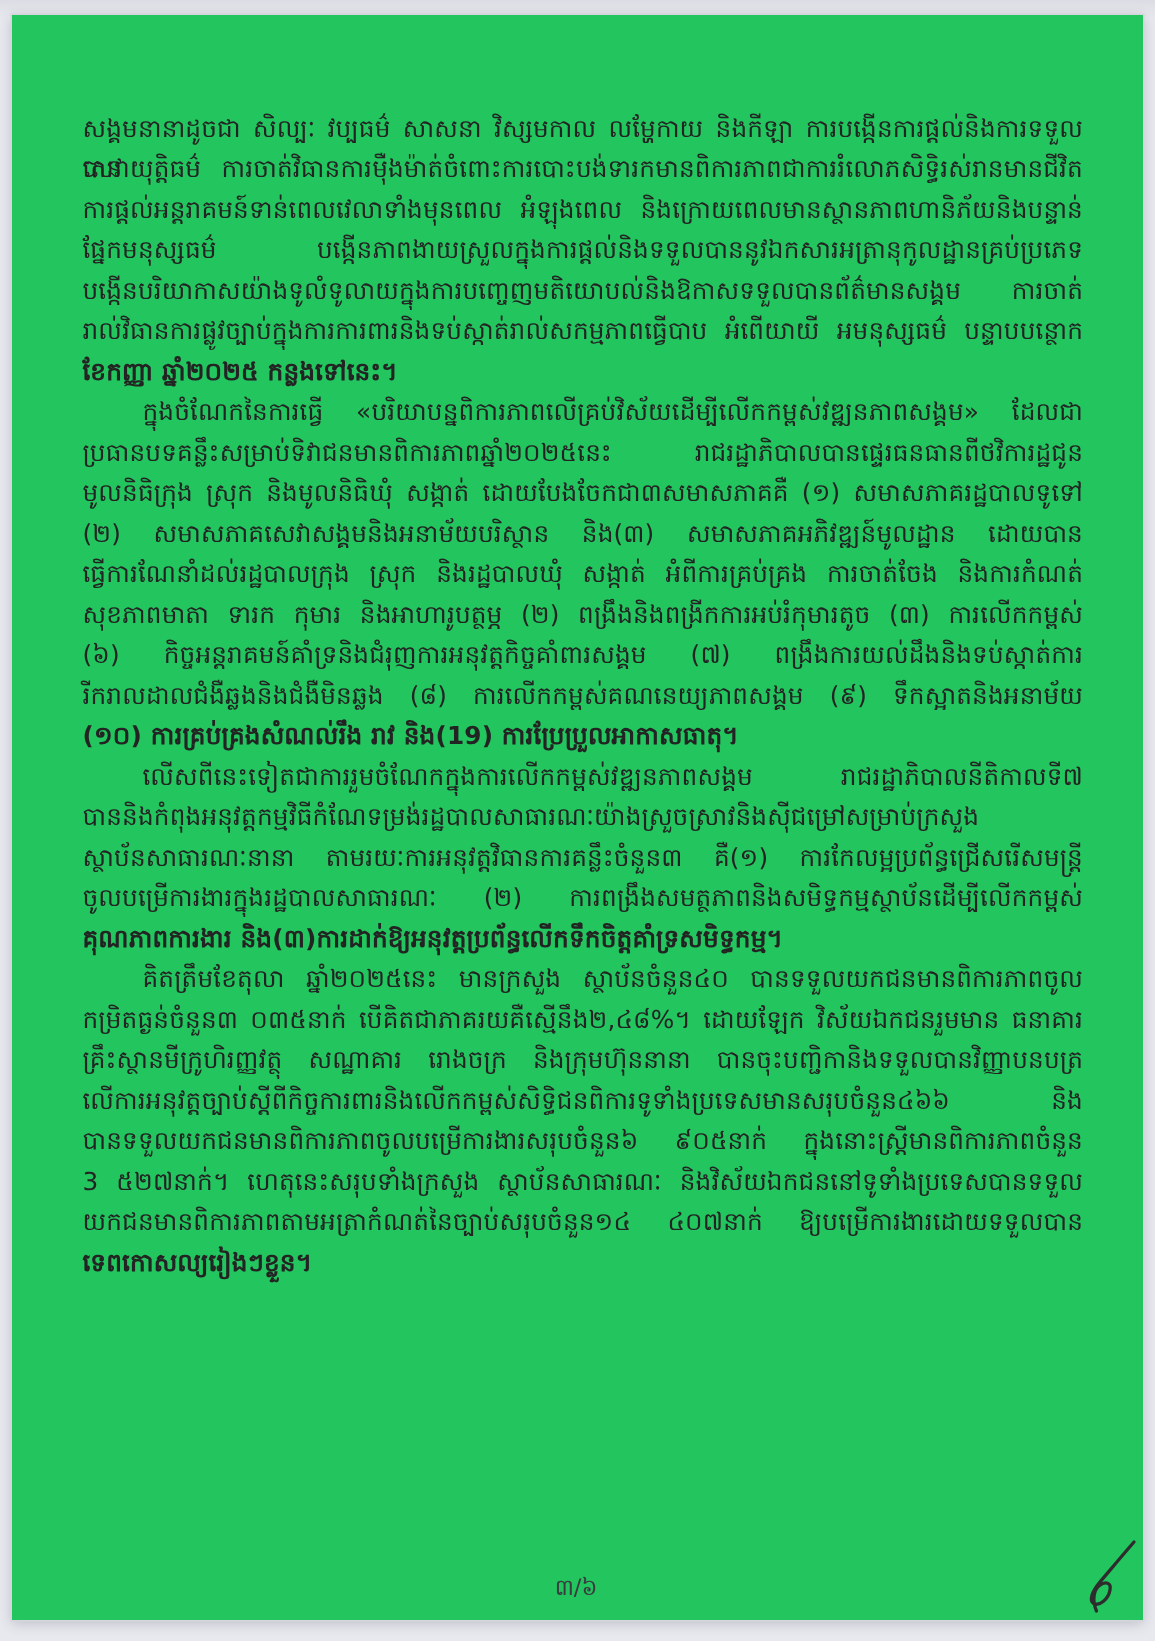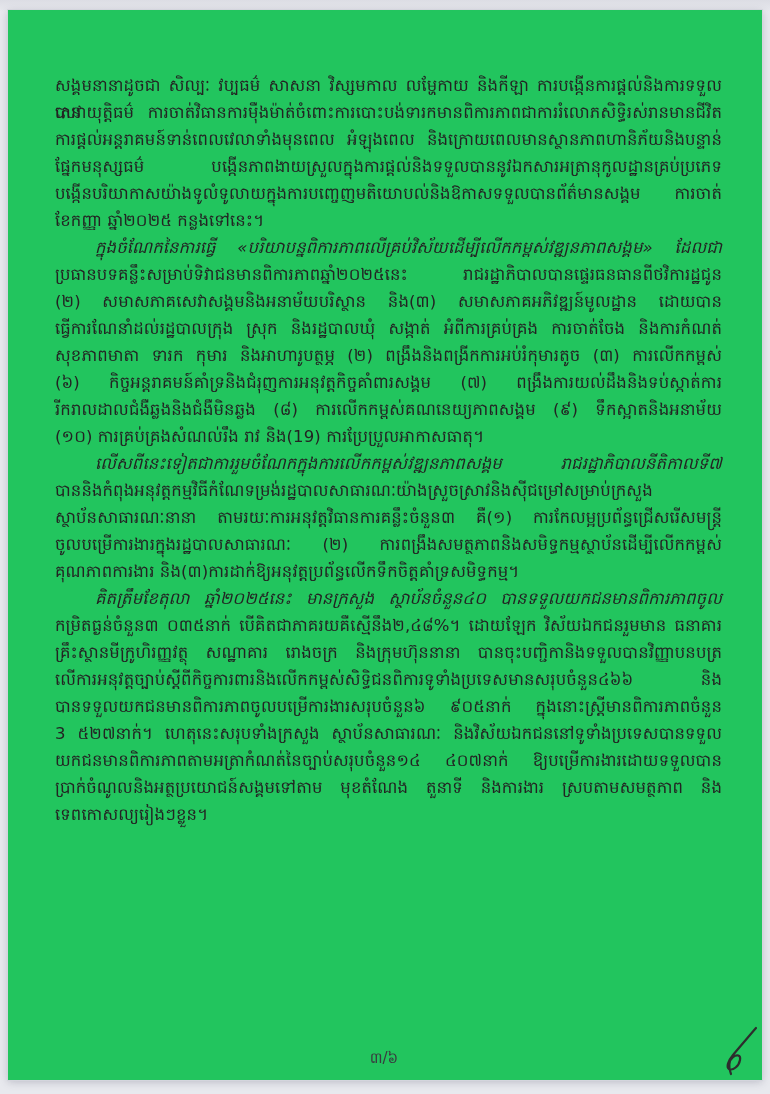--- a/index.html
+++ b/index.html
@@ -27,24 +27,24 @@
   .para{margin:0;}
   .line{
     text-align:justify;
     text-align-last:justify;
     white-space:normal;
     height:27px;overflow:visible;
   }
   .line.last{
     text-align:center;
     text-align-last:left;
+    font-weight:bold;
   }
   .line.indent{
     padding-left:40px;
-    font-style:italic;
   }
   .page-number{
     position:absolute;left:0;right:2px;bottom:10px;
     text-align:center;font-size:15px;color:#3a3a3f;
     font-weight:500;
   }
   .signature{
     position:absolute;right:3px;bottom:4px;width:40px;height:52px;
   }
   .signature svg{width:100%;height:100%;}
@@ -56,25 +56,27 @@
 
 <div class="page">
 
   <div class="text-block">
       <div class="para">
         <div class="line">សង្គមនានាដូចជា សិល្បៈ វប្បធម៌ សាសនា វិស្សមកាល លម្ហែកាយ និងកីឡា ការបង្កើនការផ្តល់និងការទទួលបាន</div>
         <div class="line">សេវាយុត្តិធម៌ ការចាត់វិធានការម៉ឺងម៉ាត់ចំពោះការបោះបង់ទារកមានពិការភាពជាការរំលោភសិទ្ធិរស់រានមានជីវិត</div>
         <div class="line">ការផ្តល់អន្តរាគមន៍ទាន់ពេលវេលាទាំងមុនពេល អំឡុងពេល និងក្រោយពេលមានស្ថានភាពហានិភ័យនិងបន្ទាន់</div>
         <div class="line">ផ្នែកមនុស្សធម៌ បង្កើនភាពងាយស្រួលក្នុងការផ្តល់និងទទួលបាននូវឯកសារអត្រានុកូលដ្ឋានគ្រប់ប្រភេទ</div>
         <div class="line">បង្កើនបរិយាកាសយ៉ាងទូលំទូលាយក្នុងការបញ្ចេញមតិយោបល់និងឱកាសទទួលបានព័ត៌មានសង្គម ការចាត់</div>
+        <div class="line">រាល់វិធានការផ្លូវច្បាប់ក្នុងការការពារនិងទប់ស្កាត់រាល់សកម្មភាពធ្វើបាប អំពើយាយី អមនុស្សធម៌ បន្ទាបបន្ថោក</div>
         <div class="line last">ខែកញ្ញា ឆ្នាំ២០២៥ កន្លងទៅនេះ។</div>
       </div>
       <div class="para">
         <div class="line indent">ក្នុងចំណែកនៃការធ្វើ «បរិយាបន្នពិការភាពលើគ្រប់វិស័យដើម្បីលើកកម្ពស់វឌ្ឍនភាពសង្គម» ដែលជា</div>
         <div class="line">ប្រធានបទគន្លឹះសម្រាប់ទិវាជនមានពិការភាពឆ្នាំ២០២៥នេះ រាជរដ្ឋាភិបាលបានផ្ទេរធនធានពីថវិការដ្ឋជូន</div>
+        <div class="line">មូលនិធិក្រុង ស្រុក និងមូលនិធិឃុំ សង្កាត់ ដោយបែងចែកជា៣សមាសភាគគឺ (១) សមាសភាគរដ្ឋបាលទូទៅ</div>
         <div class="line">(២) សមាសភាគសេវាសង្គមនិងអនាម័យបរិស្ថាន និង(៣) សមាសភាគអភិវឌ្ឍន៍មូលដ្ឋាន ដោយបាន</div>
         <div class="line">ធ្វើការណែនាំដល់រដ្ឋបាលក្រុង ស្រុក និងរដ្ឋបាលឃុំ សង្កាត់ អំពីការគ្រប់គ្រង ការចាត់ចែង និងការកំណត់</div>
         <div class="line">សុខភាពមាតា ទារក កុមារ និងអាហារូបត្ថម្ភ (២) ពង្រឹងនិងពង្រីកការអប់រំកុមារតូច (៣) ការលើកកម្ពស់</div>
         <div class="line">(៦) កិច្ចអន្តរាគមន៍គាំទ្រនិងជំរុញការអនុវត្តកិច្ចគាំពារសង្គម (៧) ពង្រឹងការយល់ដឹងនិងទប់ស្កាត់ការ</div>
         <div class="line">រីករាលដាលជំងឺឆ្លងនិងជំងឺមិនឆ្លង (៨) ការលើកកម្ពស់គណនេយ្យភាពសង្គម (៩) ទឹកស្អាតនិងអនាម័យ</div>
         <div class="line last">(១០) ការគ្រប់គ្រងសំណល់រឹង រាវ និង(19) ការប្រែប្រួលអាកាសធាតុ។</div>
       </div>
       <div class="para">
         <div class="line indent">លើសពីនេះទៀតជាការរួមចំណែកក្នុងការលើកកម្ពស់វឌ្ឍនភាពសង្គម រាជរដ្ឋាភិបាលនីតិកាលទី៧</div>
         <div class="line">បាននិងកំពុងអនុវត្តកម្មវិធីកំណែទម្រង់រដ្ឋបាលសាធារណៈយ៉ាងស្រួចស្រាវនិងស៊ីជម្រៅសម្រាប់ក្រសួង</div>
@@ -83,21 +85,20 @@
         <div class="line last">គុណភាពការងារ និង(៣)ការដាក់ឱ្យអនុវត្តប្រព័ន្ធលើកទឹកចិត្តគាំទ្រសមិទ្ធកម្ម។</div>
       </div>
       <div class="para">
         <div class="line indent">គិតត្រឹមខែតុលា ឆ្នាំ២០២៥នេះ មានក្រសួង ស្ថាប័នចំនួន៤០ បានទទួលយកជនមានពិការភាពចូល</div>
         <div class="line">កម្រិតធ្ងន់ចំនួន៣ ០៣៥នាក់ បើគិតជាភាគរយគឺស្មើនឹង២,៤៨%។ ដោយឡែក វិស័យឯកជនរួមមាន ធនាគារ</div>
         <div class="line">គ្រឹះស្ថានមីក្រូហិរញ្ញវត្ថុ សណ្ឋាគារ រោងចក្រ និងក្រុមហ៊ុននានា បានចុះបញ្ជិកានិងទទួលបានវិញ្ញាបនបត្រ</div>
         <div class="line">លើការអនុវត្តច្បាប់ស្តីពីកិច្ចការពារនិងលើកកម្ពស់សិទ្ធិជនពិការទូទាំងប្រទេសមានសរុបចំនួន៤៦៦ និង</div>
         <div class="line">បានទទួលយកជនមានពិការភាពចូលបម្រើការងារសរុបចំនួន៦ ៩០៥នាក់ ក្នុងនោះស្ត្រីមានពិការភាពចំនួន</div>
         <div class="line">3 ៥២៧នាក់។ ហេតុនេះសរុបទាំងក្រសួង ស្ថាប័នសាធារណៈ និងវិស័យឯកជននៅទូទាំងប្រទេសបានទទួល</div>
         <div class="line">យកជនមានពិការភាពតាមអត្រាកំណត់នៃច្បាប់សរុបចំនួន១៤ ៤០៧នាក់ ឱ្យបម្រើការងារដោយទទួលបាន</div>
-        <div class="line">ប្រាក់ចំណូលនិងអត្ថប្រយោជន៍សង្គមទៅតាម មុខតំណែង តួនាទី និងការងារ ស្របតាមសមត្ថភាព និង</div>
         <div class="line last">ទេពកោសល្យរៀងៗខ្លួន។</div>
       </div>
     </div>
 
   <div class="page-number">៣/៦</div>
 
   <div class="signature">
     <svg viewBox="0 0 40 52">
       <path d="M37 4 C30 12 20 24 14 31 C9 37 7 43 10 45 C14 47 20 42 21 36 C22 31 18 30 14 33 C10 36 9 43 12 50" fill="none" stroke="#2d2d2d" stroke-width="2.2" stroke-linecap="round"></path>
     </svg>

